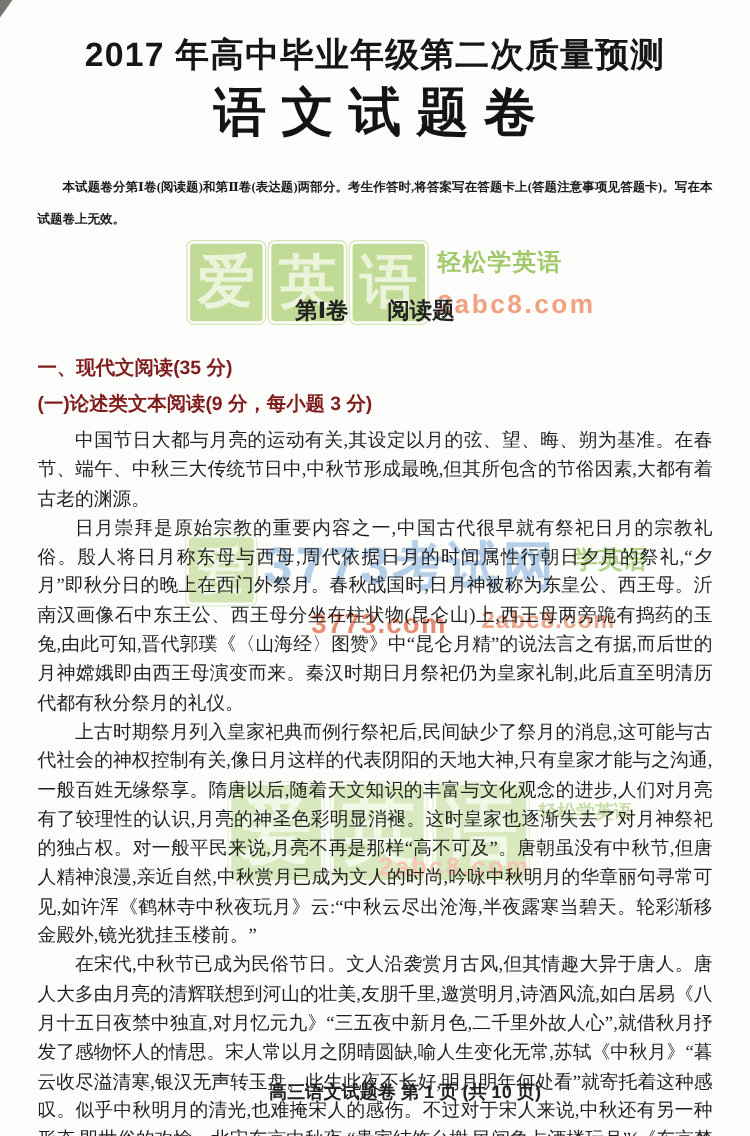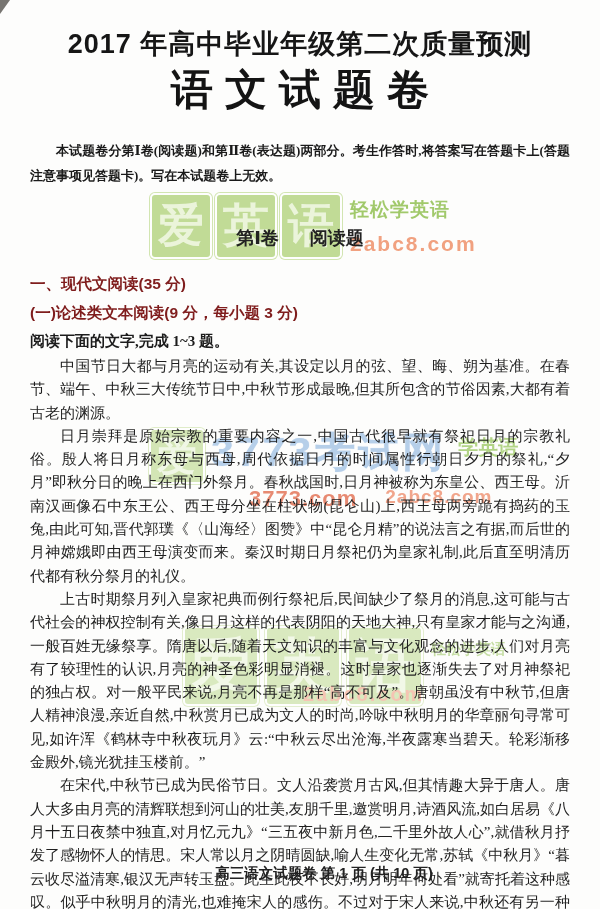--- a/index.html
+++ b/index.html
@@ -54,22 +54,22 @@
     text-align:center;font-size:27px;font-weight:bold;letter-spacing:1px;
     font-family:"Liberation Sans","DejaVu Sans",sans-serif;
     margin:0 0 0;color:#161616;
   }
   .doc-subtitle{
     text-align:center;font-size:42px;font-weight:bold;letter-spacing:12px;
     font-family:"Liberation Sans","DejaVu Sans",sans-serif;
     margin:0 0 20px;padding-left:12px;color:#141414;
   }
   .intro{
-    font-size:13px;font-weight:bold;line-height:25px;text-align:justify;
-    text-indent:2em;margin:0 0 24px;color:#1a1a1a;
+    font-size:10px;font-weight:bold;line-height:25px;text-align:justify;
+    text-indent:2em;margin:0 0 34px;color:#1a1a1a;
   }
   .section-head{
     text-align:center;font-size:18px;font-weight:bold;
     font-family:"Liberation Sans","DejaVu Sans",sans-serif;
     margin:0 0 24px;padding-top:14px;color:#222;
   }
   .section-head .vol{margin-right:26px;}
   .part-heading,.subpart-heading{
     font-size:15.5px;font-weight:bold;margin:0 0 8px;
     font-family:"Liberation Sans","DejaVu Sans",sans-serif;color:#7f1d1d;
@@ -130,21 +130,20 @@
     <h2 class="doc-subtitle">语文试题卷</h2>
     <p class="intro">本试题卷分第Ⅰ卷(阅读题)和第Ⅱ卷(表达题)两部分。考生作答时,将答案写在答题卡上(答题注意事项见答题卡)。写在本试题卷上无效。</p>
 
     <div class="section-head">
       <span class="vol">第Ⅰ卷</span>
       <span>阅读题</span>
     </div>
 
     <h3 class="part-heading">一、现代文阅读(35 分)</h3>
     <h4 class="subpart-heading">(一)论述类文本阅读(9 分，每小题 3 分)</h4>
-    <p class="instruction">阅读下面的文字,完成 1~3 题。</p>
 
     <p class="body-para">中国节日大都与月亮的运动有关,其设定以月的弦、望、晦、朔为基准。在春节、端午、中秋三大传统节日中,中秋节形成最晚,但其所包含的节俗因素,大都有着古老的渊源。</p>
     <p class="body-para">日月崇拜是原始宗教的重要内容之一,中国古代很早就有祭祀日月的宗教礼俗。殷人将日月称东母与西母,周代依据日月的时间属性行朝日夕月的祭礼,“夕月”即秋分日的晚上在西门外祭月。春秋战国时,日月神被称为东皇公、西王母。沂南汉画像石中东王公、西王母分坐在柱状物(昆仑山)上,西王母两旁跪有捣药的玉兔,由此可知,晋代郭璞《〈山海经〉图赞》中“昆仑月精”的说法言之有据,而后世的月神嫦娥即由西王母演变而来。秦汉时期日月祭祀仍为皇家礼制,此后直至明清历代都有秋分祭月的礼仪。</p>
     <p class="body-para">上古时期祭月列入皇家祀典而例行祭祀后,民间缺少了祭月的消息,这可能与古代社会的神权控制有关,像日月这样的代表阴阳的天地大神,只有皇家才能与之沟通,一般百姓无缘祭享。隋唐以后,随着天文知识的丰富与文化观念的进步,人们对月亮有了较理性的认识,月亮的神圣色彩明显消褪。这时皇家也逐渐失去了对月神祭祀的独占权。对一般平民来说,月亮不再是那样“高不可及”。唐朝虽没有中秋节,但唐人精神浪漫,亲近自然,中秋赏月已成为文人的时尚,吟咏中秋明月的华章丽句寻常可见,如许浑《鹤林寺中秋夜玩月》云:“中秋云尽出沧海,半夜露寒当碧天。轮彩渐移金殿外,镜光犹挂玉楼前。”</p>
     <p class="body-para">在宋代,中秋节已成为民俗节日。文人沿袭赏月古风,但其情趣大异于唐人。唐人大多由月亮的清辉联想到河山的壮美,友朋千里,邀赏明月,诗酒风流,如白居易《八月十五日夜禁中独直,对月忆元九》“三五夜中新月色,二千里外故人心”,就借秋月抒发了感物怀人的情思。宋人常以月之阴晴圆缺,喻人生变化无常,苏轼《中秋月》“暮云收尽溢清寒,银汉无声转玉盘。此生此夜不长好,明月明年何处看”就寄托着这种感叹。似乎中秋明月的清光,也难掩宋人的感伤。不过对于宋人来说,中秋还有另一种形态,即世俗的欢愉。北宋东京中秋夜,“贵家结饰台榭,民间争占酒楼玩月”(《东京梦华录》)。南宋杭州中秋夜更是热闹,在银蟾光满之时,王孙公子、富家巨室,莫不登楼,临轩玩月,酌酒高歌;中小商户也登上小小月</p>
   </div>
 
   <div class="page-footer">高三语文试题卷 第 1 页 (共 10 页)</div>
 </div>
 

